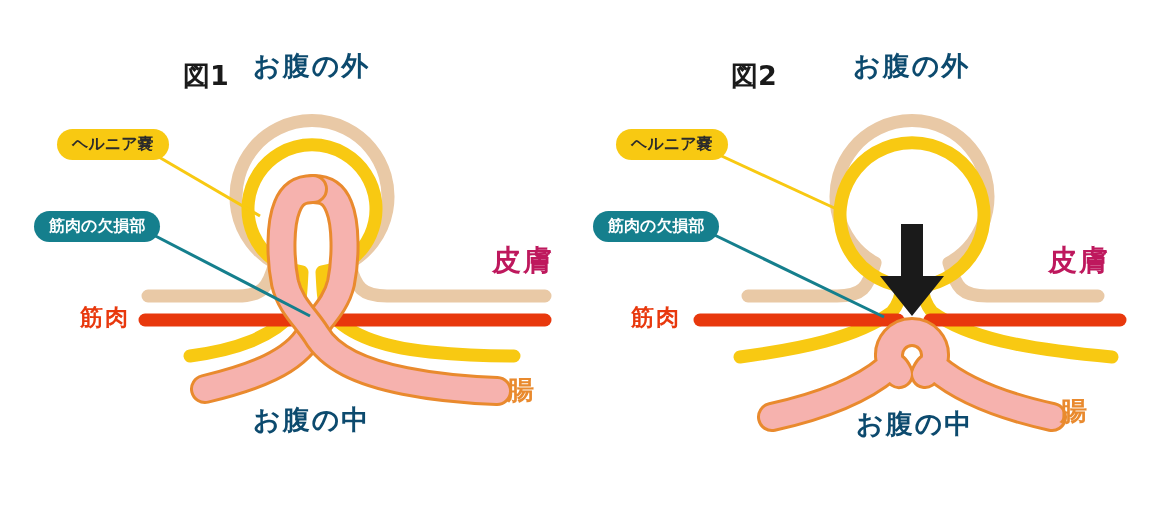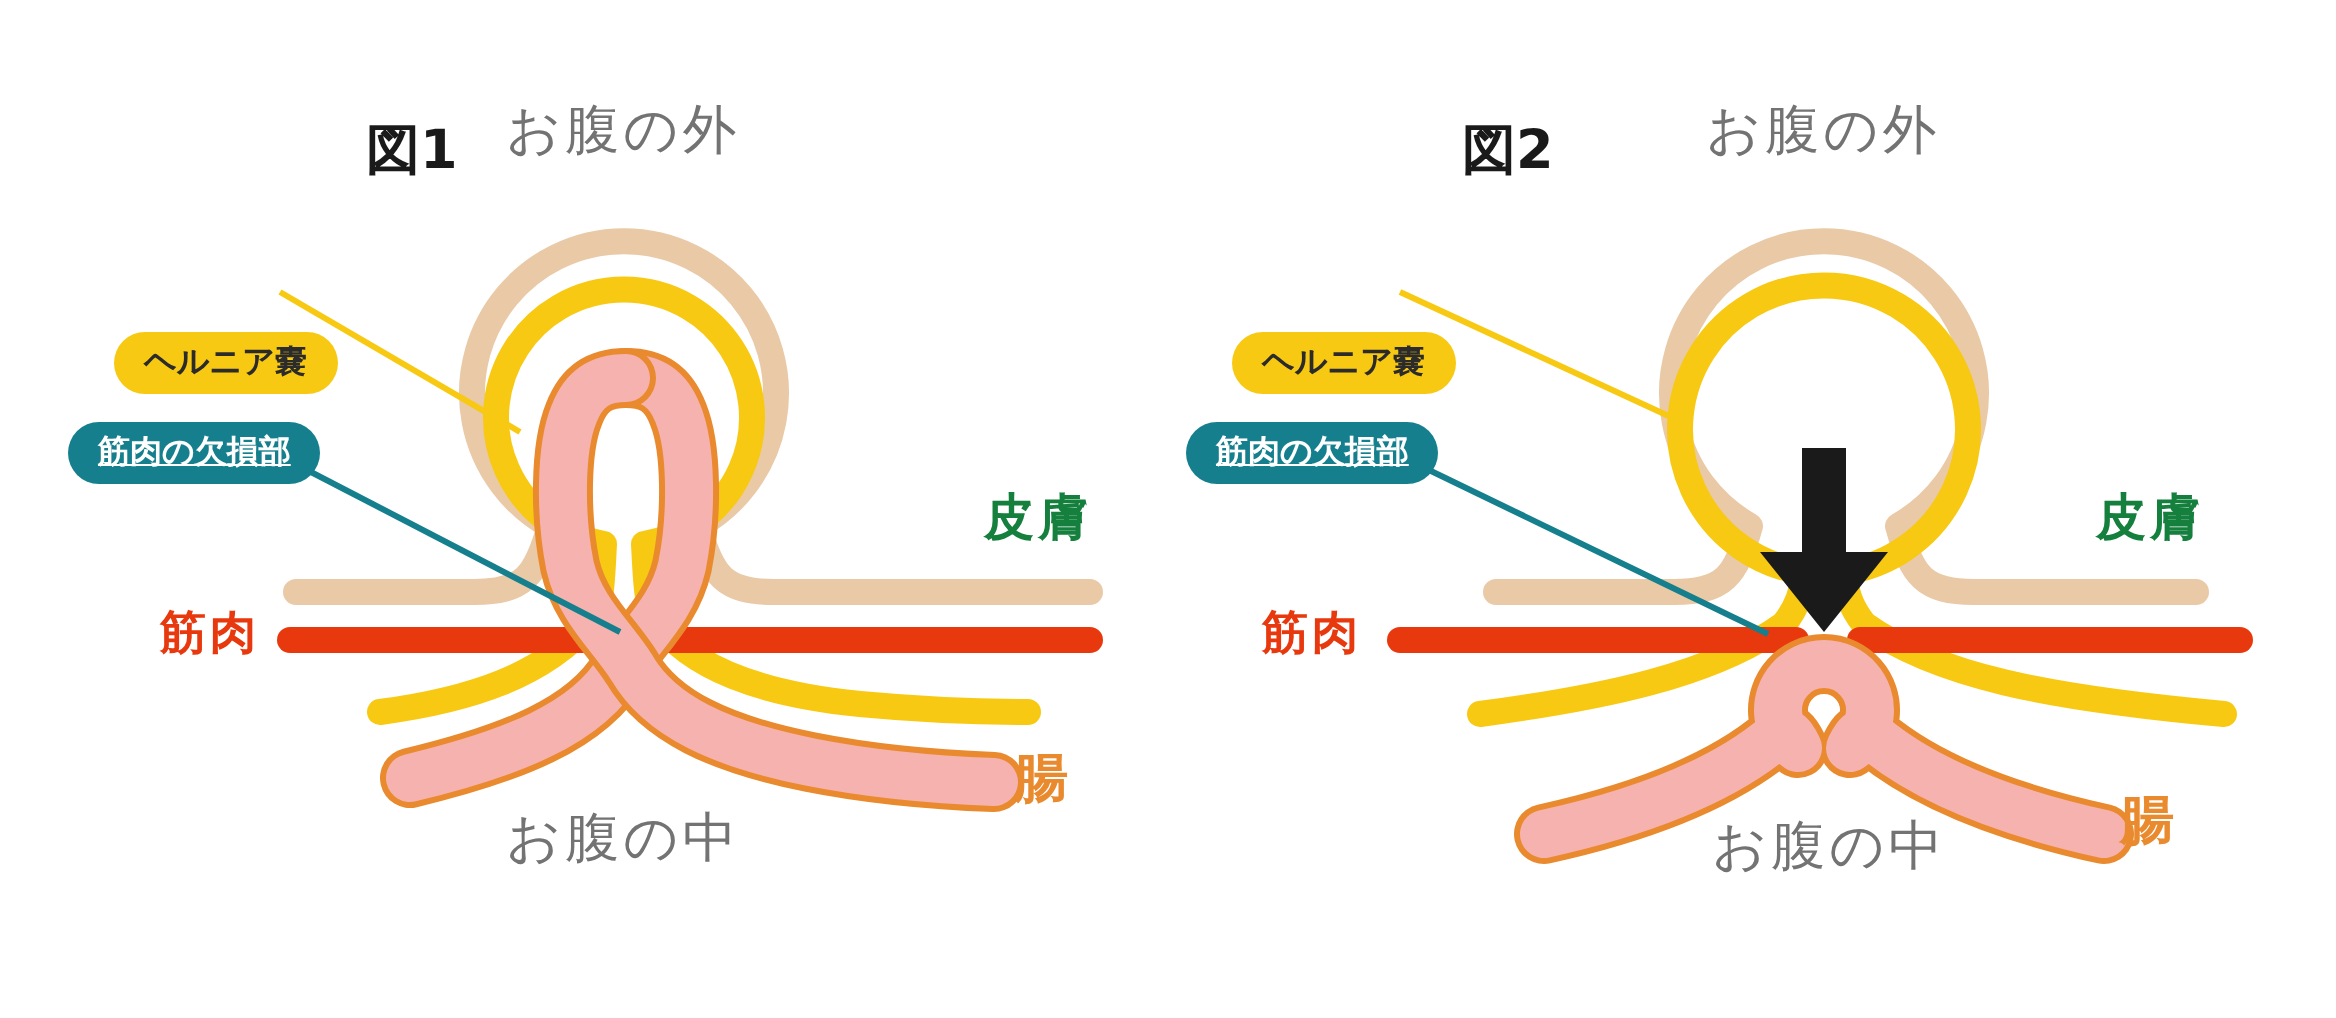--- a/index.html
+++ b/index.html
@@ -3,30 +3,30 @@
 <meta charset="utf-8">
 <style>
   html,body { margin:0; padding:0; background:#ffffff; }
   .canvas {
     position:relative; width:1168px; height:509px; background:#ffffff;
     font-family:"DejaVu Sans","Liberation Sans",sans-serif; overflow:hidden;
   }
   .art { position:absolute; left:0; top:0; }
   .label { position:absolute; white-space:nowrap; line-height:1.1; }
   .fig-title   { font-size:27px; font-weight:700; color:#1a1a1a; }
-  .gray-label  { font-size:27px; font-weight:400; color:#737373; letter-spacing:2px;text-align:right; }
-  .skin-label  { font-size:25px; font-weight:700; color:#15803d; letter-spacing:2px; }
+  .gray-label  { font-size:27px; font-weight:700; color:#0c4a6e; letter-spacing:2px;text-align:right; }
+  .skin-label  { font-size:29px; font-weight:700; color:#be185d; letter-spacing:2px; }
   .muscle-label{ font-size:23px; font-weight:700; color:#e8380d; letter-spacing:2px; }
   .int-label   { font-size:27px; font-weight:700; color:#e98a2e; }
   .badge {
     position:absolute; font-size:16px; font-weight:700; line-height:1.3;
     padding:5px 15px; border-radius:17px; white-space:nowrap;
   }
-  .badge.yellow { background:#f8c912; color:#2b2b2b;margin-top:37px; }
-  .badge.teal   { background:#157f8d; color:#ffffff;text-decoration:underline; }
+  .badge.yellow { background:#f8c912; color:#2b2b2b; }
+  .badge.teal   { background:#157f8d; color:#ffffff; }
 </style>
 </head>
 <body>
 
 <div class="canvas">
 
   <svg class="art" width="1168" height="509" viewBox="0 0 1168 509">
 
     <path d="M148 296 H237 C262 296 268 288 275 263 A76 76 0 1 1 349 263 C356 288 362 296 387 296 H545" fill="none" stroke="#e9c9a6" stroke-width="13" stroke-linecap="round" stroke-linejoin="round"></path>
 

